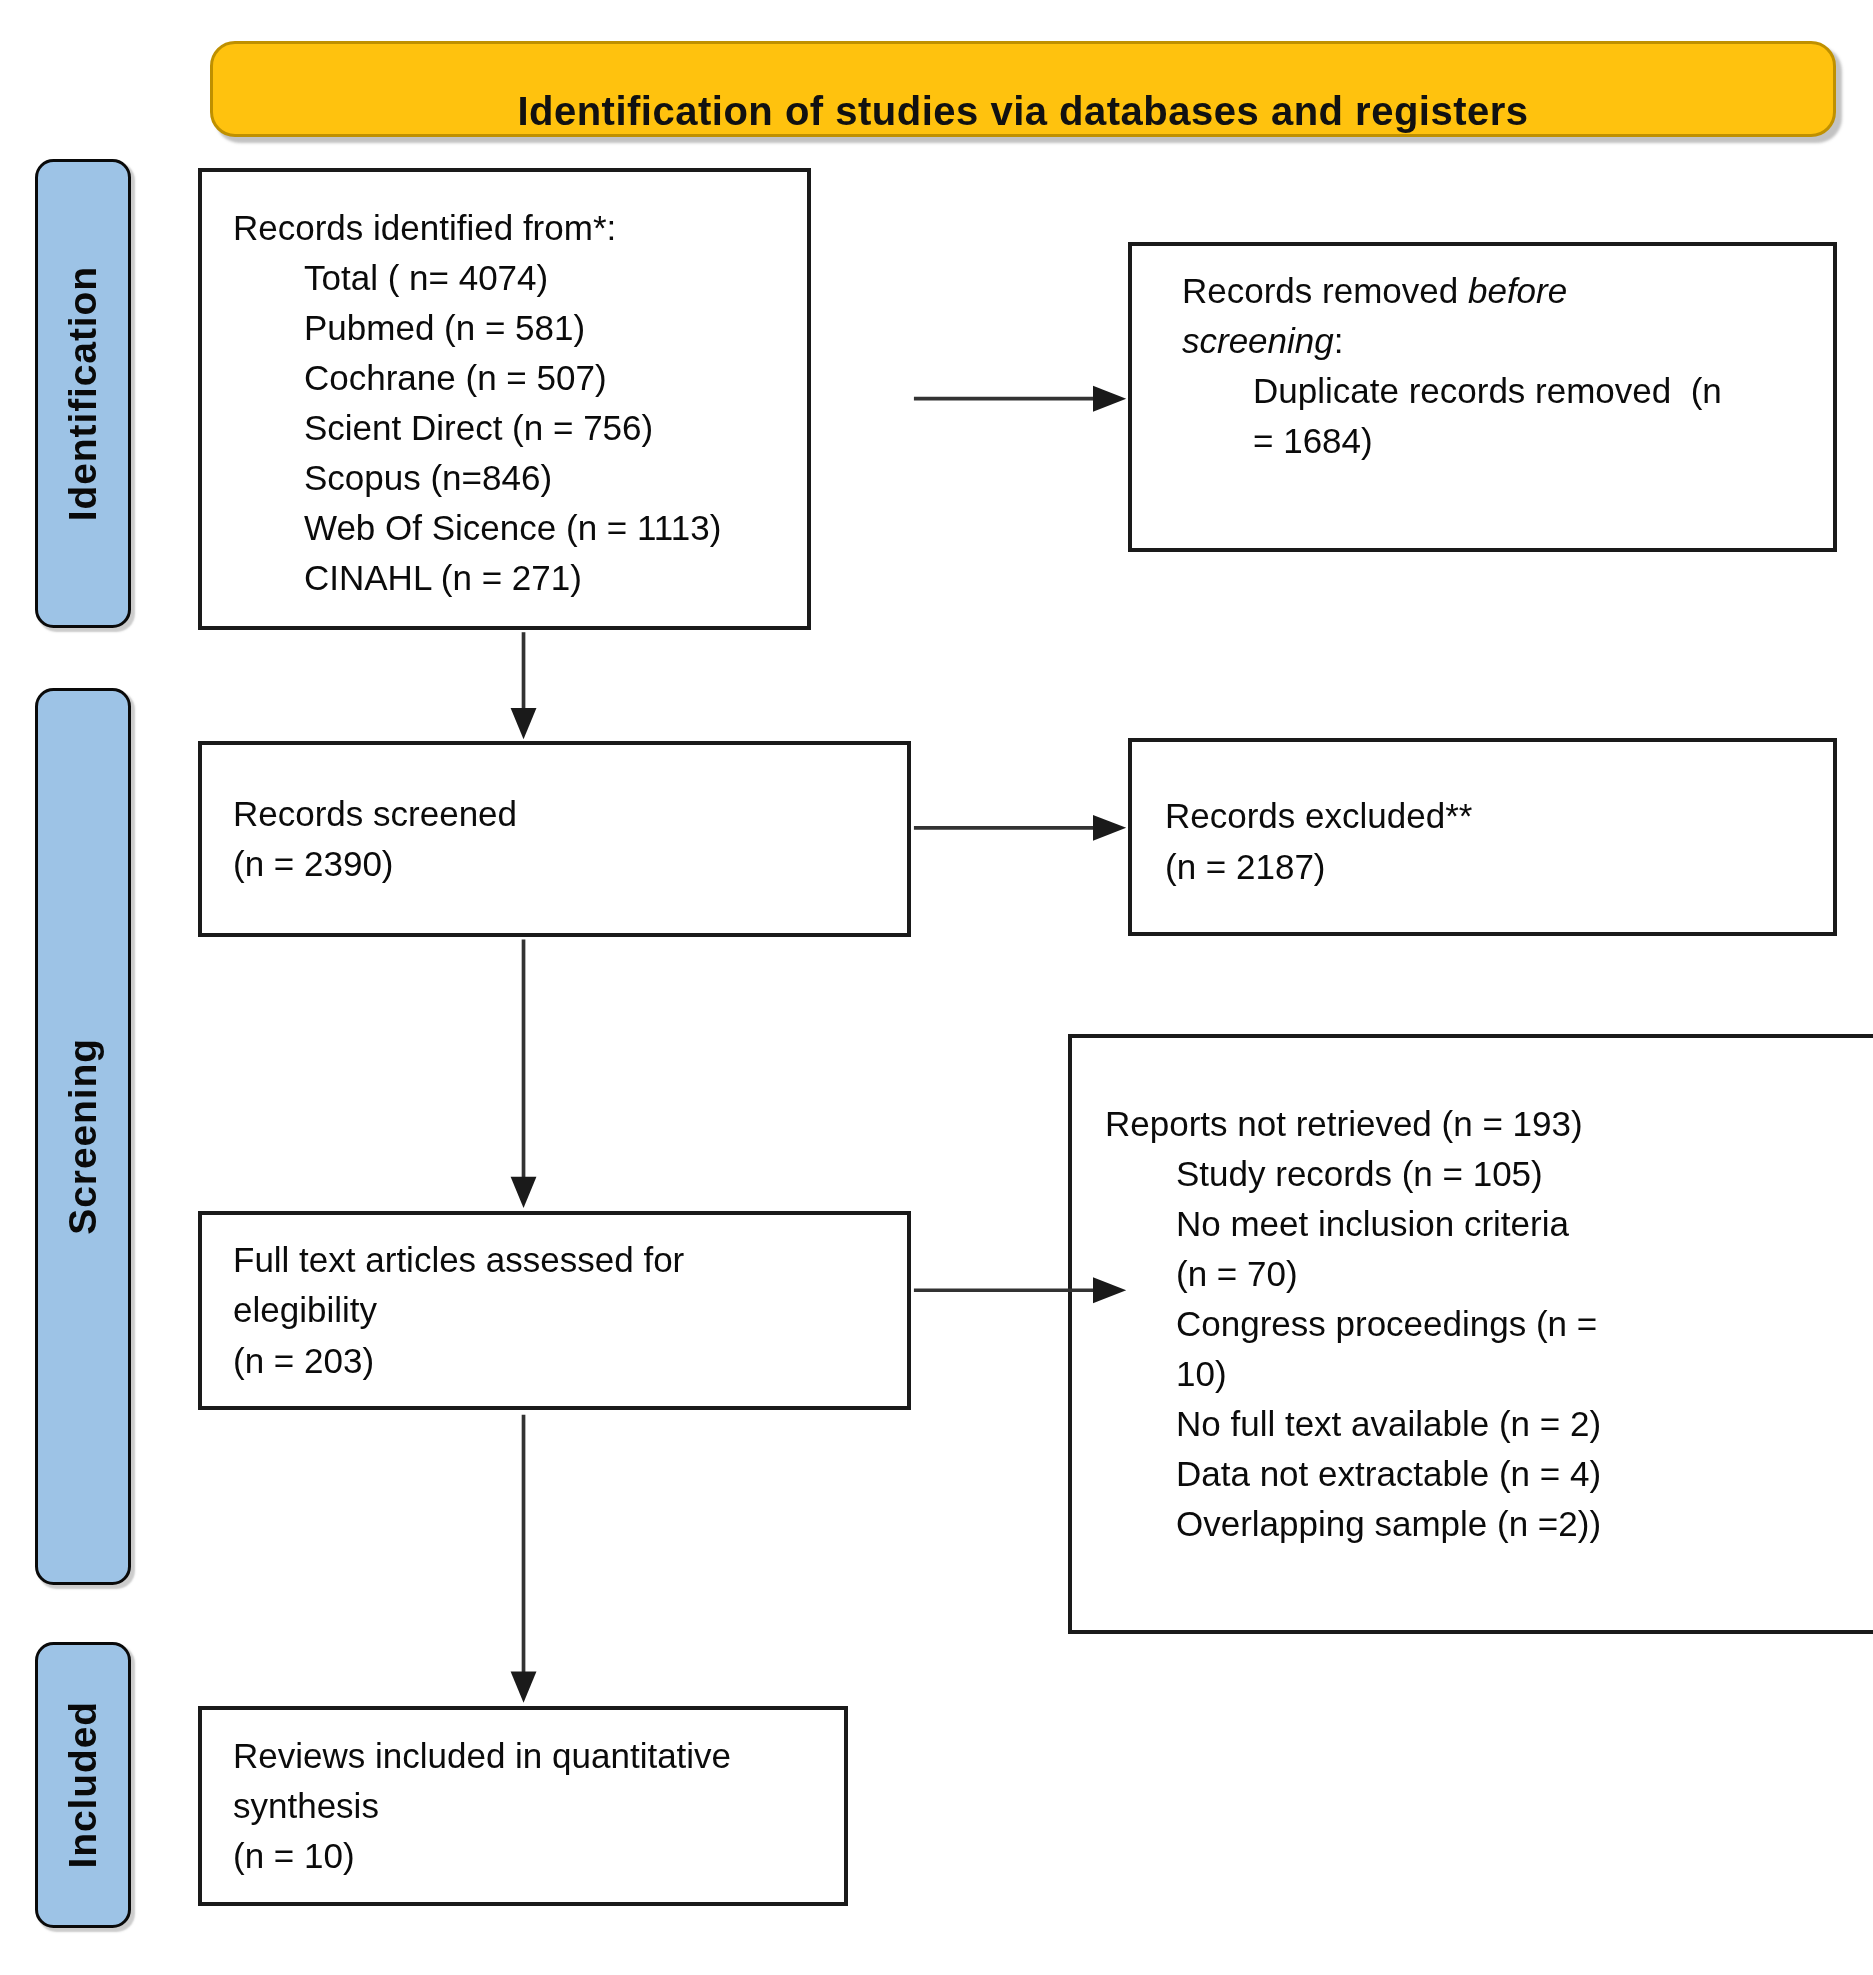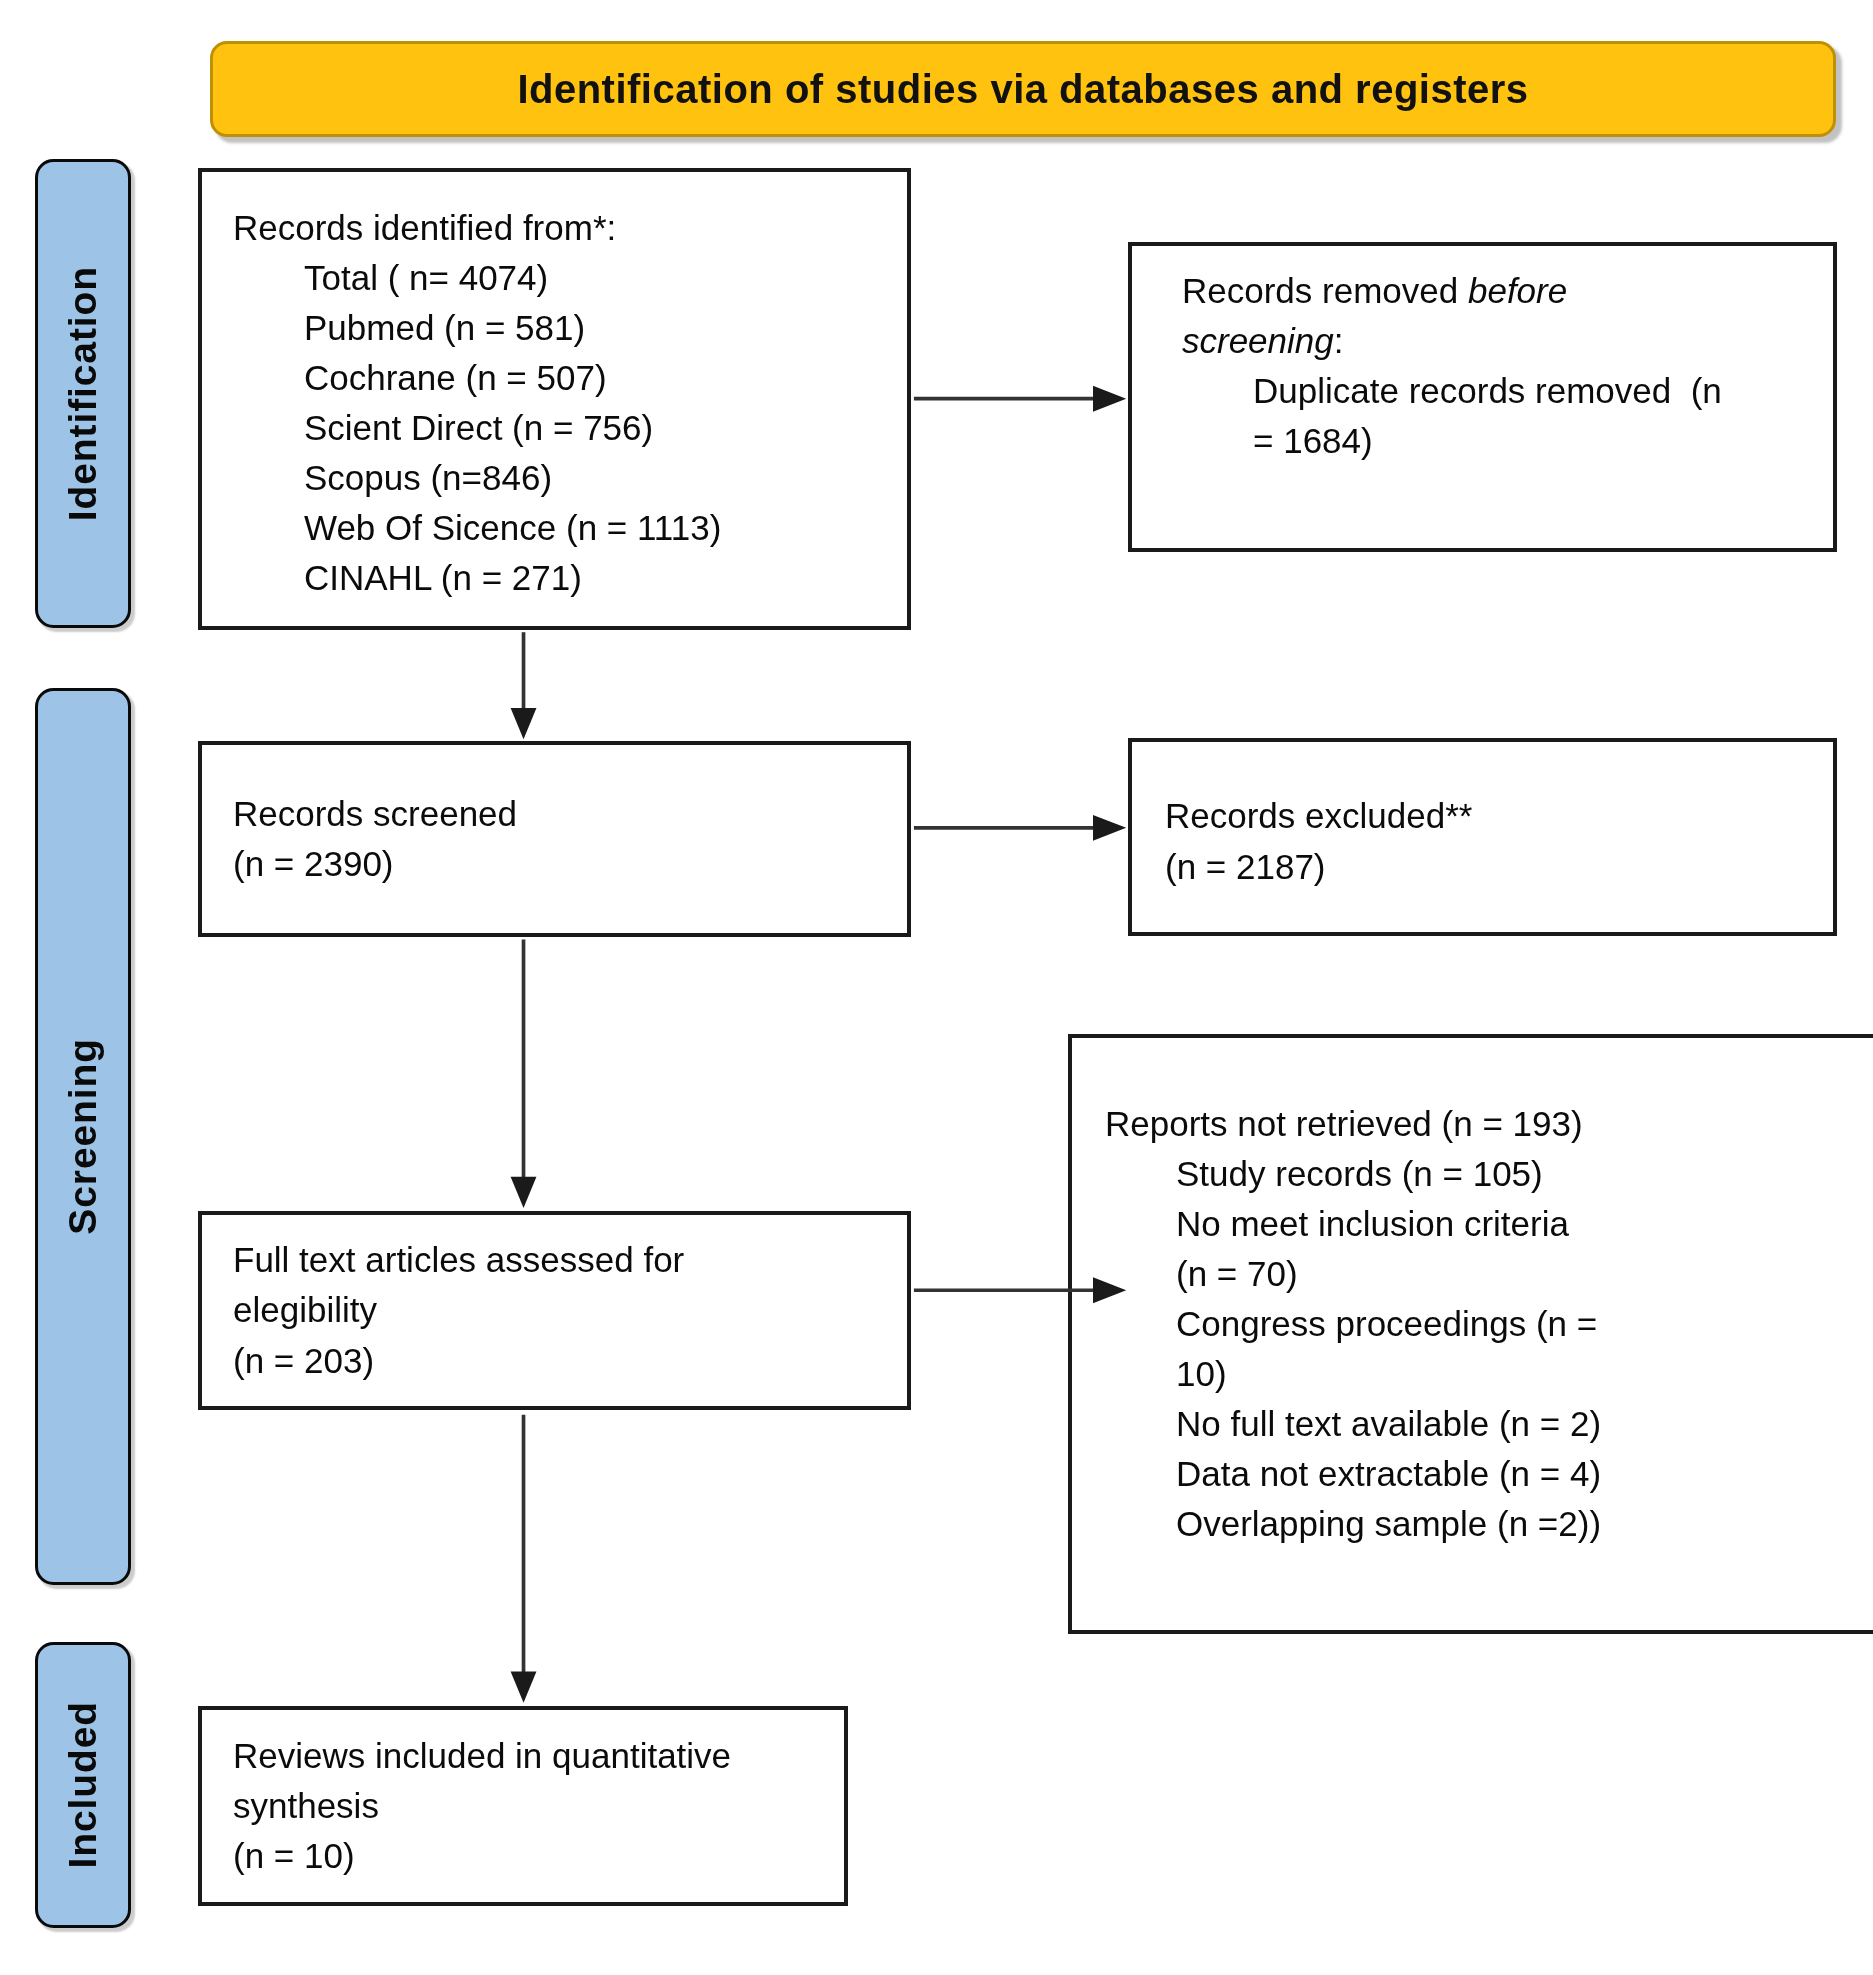--- a/index.html
+++ b/index.html
@@ -15,23 +15,23 @@
   }
 
   
   .banner {
     position: absolute;
     left: 210px; top: 41px;
     width: 1626px; height: 96px;
     box-sizing: border-box;
     background: #FFC20E;
     border: 3.7px solid #BF9000;
-    border-radius: 17px;
+    border-radius: 25px;
     box-shadow: 5.5px 5.5px 2.8px rgba(120,120,120,0.45);
-    display: flex; align-items: center; justify-content: center;
+    display: flex; align-items: flex-end; justify-content: center;
     font-size: 40px; font-weight: bold; color: #111111;
     letter-spacing: 0.5px;
   }
 
   
   .side {
     position: absolute;
     left: 35px; width: 96px;
     box-sizing: border-box;
     background: #9DC3E6;
@@ -58,21 +58,21 @@
     background: #ffffff;
     border: 4.6px solid #1a1a1a;
     font-size: 35px;
     line-height: 1.43;
     color: #0b0b0b;
   }
   .t { white-space: pre-wrap; }
   .indent { margin-left: 71px; }
   .center-v { display: flex; flex-direction: column; justify-content: center; }
 
-  #box-identified     { left: 198px;  top: 168px;  width: 713px; height: 462px; padding: 31px 22px 0 31px; }
+  #box-identified     { left: 198px;  top: 168px;  width: 613px; height: 462px; padding: 31px 22px 0 31px; }
   #box-removed        { left: 1128px; top: 242px;  width: 709px; height: 310px; padding: 20px 28px 0 50px; }
   #box-screened       { left: 198px;  top: 741px;  width: 713px; height: 196px; padding: 0 22px 0 31px; }
   #box-excluded       { left: 1128px; top: 738px;  width: 709px; height: 198px; padding: 9px 28px 0 33px; }
   #box-fulltext       { left: 198px;  top: 1211px; width: 713px; height: 199px; padding: 0 22px 0 31px; }
   #box-notretrieved   { left: 1068px; top: 1034px; width: 847px; height: 600px; padding: 61px 31px 0 33px; }
   #box-included-final { left: 198px;  top: 1706px; width: 650px; height: 200px; padding: 0 22px 0 31px; }
 
   
   .arrows {
     position: absolute;

